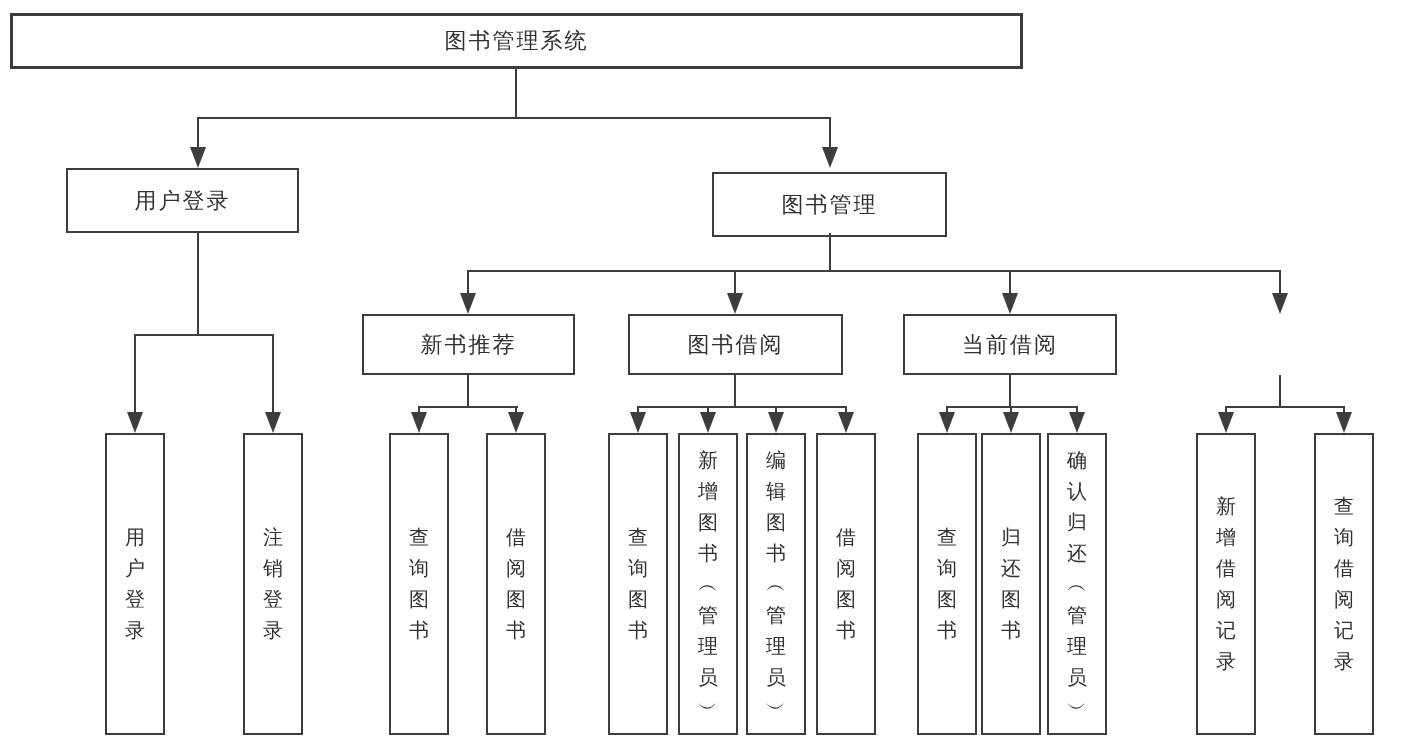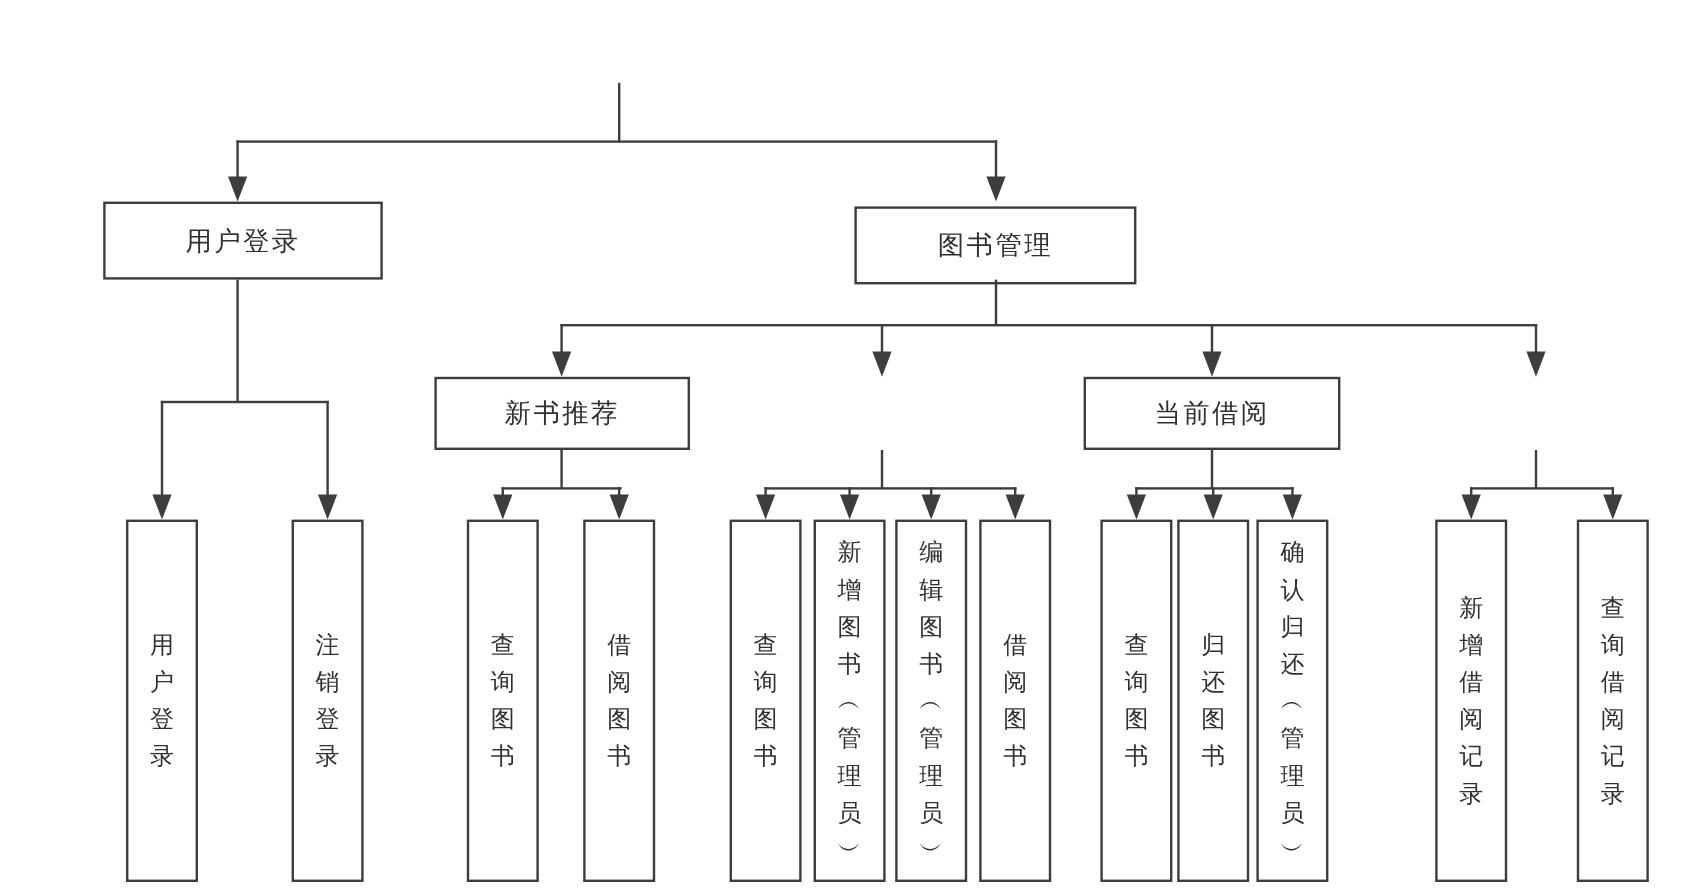--- a/index.html
+++ b/index.html
@@ -30,29 +30,32 @@
   .watermark{
     position:absolute;right:8px;bottom:6px;font-size:19px;color:#b4b4b4;
     letter-spacing:1px;white-space:nowrap;
   }
 </style>
 </head>
 <body>
 
 <div class="canvas">
 
+  <div class="node top" style="left:10px;top:13px;width:1013px;height:56px">
+    <span class="hlabel">图书管理系统</span>
+  </div>
 
   <div class="vline" style="left:515px;top:69px;height:49px"></div>
   <div class="hline" style="left:197px;top:117px;width:634px"></div>
   <div class="vline" style="left:197px;top:117px;height:32px"></div>
   <div class="arrow" style="left:190px;top:147px"></div>
   <div class="vline" style="left:829px;top:117px;height:32px"></div>
   <div class="arrow" style="left:822px;top:147px"></div>
 
-  <div class="node" style="left:86px;top:168px;width:233px;height:65px">
+  <div class="node" style="left:66px;top:168px;width:233px;height:65px">
     <span class="hlabel">用户登录</span>
   </div>
   <div class="node" style="left:712px;top:172px;width:235px;height:65px">
     <span class="hlabel">图书管理</span>
   </div>
 
   <div class="vline" style="left:197px;top:233px;height:102px"></div>
   <div class="hline" style="left:134px;top:334px;width:140px"></div>
   <div class="vline" style="left:134px;top:334px;height:82px"></div>
   <div class="arrow" style="left:127px;top:412px"></div>
@@ -66,20 +69,23 @@
   <div class="vline" style="left:734px;top:270px;height:26px"></div>
   <div class="arrow" style="left:727px;top:293px"></div>
   <div class="vline" style="left:1009px;top:270px;height:26px"></div>
   <div class="arrow" style="left:1002px;top:293px"></div>
   <div class="vline" style="left:1279px;top:270px;height:26px"></div>
   <div class="arrow" style="left:1272px;top:293px"></div>
 
   <div class="node" style="left:362px;top:314px;width:213px;height:61px">
     <span class="hlabel">新书推荐</span>
   </div>
+  <div class="node" style="left:628px;top:314px;width:215px;height:61px">
+    <span class="hlabel">图书借阅</span>
+  </div>
   <div class="node" style="left:903px;top:314px;width:214px;height:61px">
     <span class="hlabel">当前借阅</span>
   </div>
 
   <div class="vline" style="left:467px;top:375px;height:32px"></div>
   <div class="hline" style="left:418px;top:406px;width:100px"></div>
   <div class="vline" style="left:418px;top:406px;height:10px"></div>
   <div class="arrow" style="left:411px;top:412px"></div>
   <div class="vline" style="left:515px;top:406px;height:10px"></div>
   <div class="arrow" style="left:508px;top:412px"></div>

